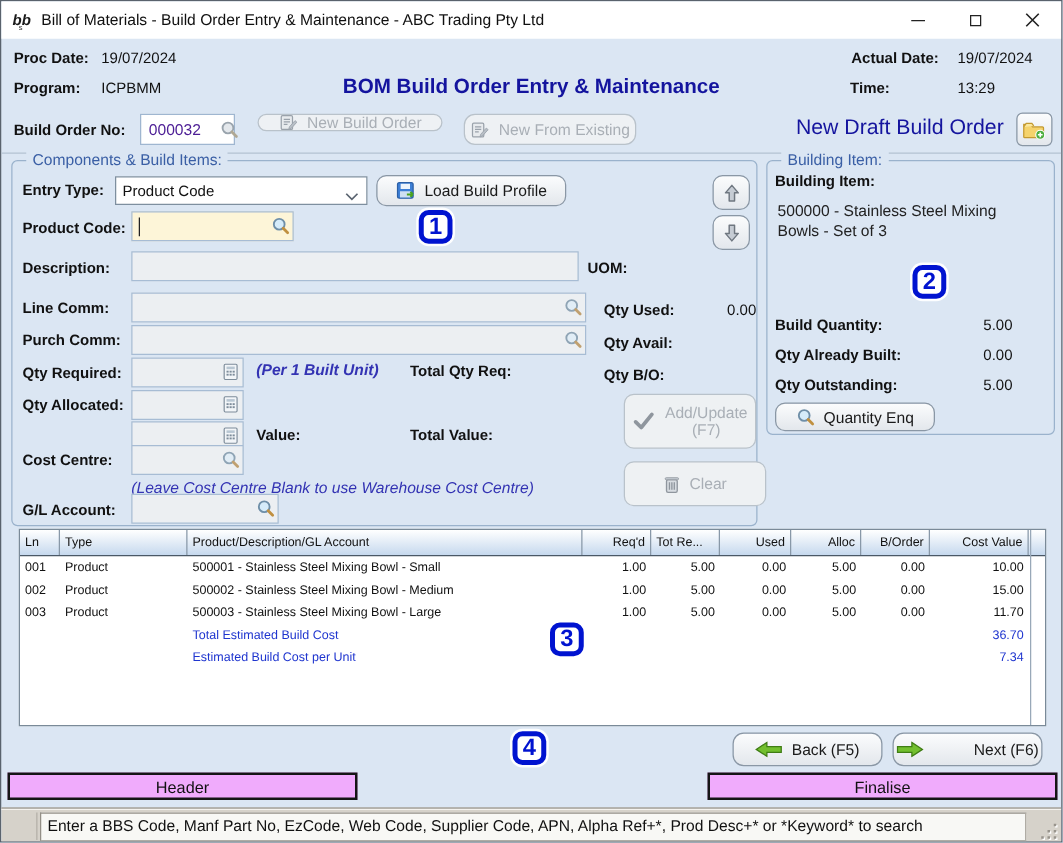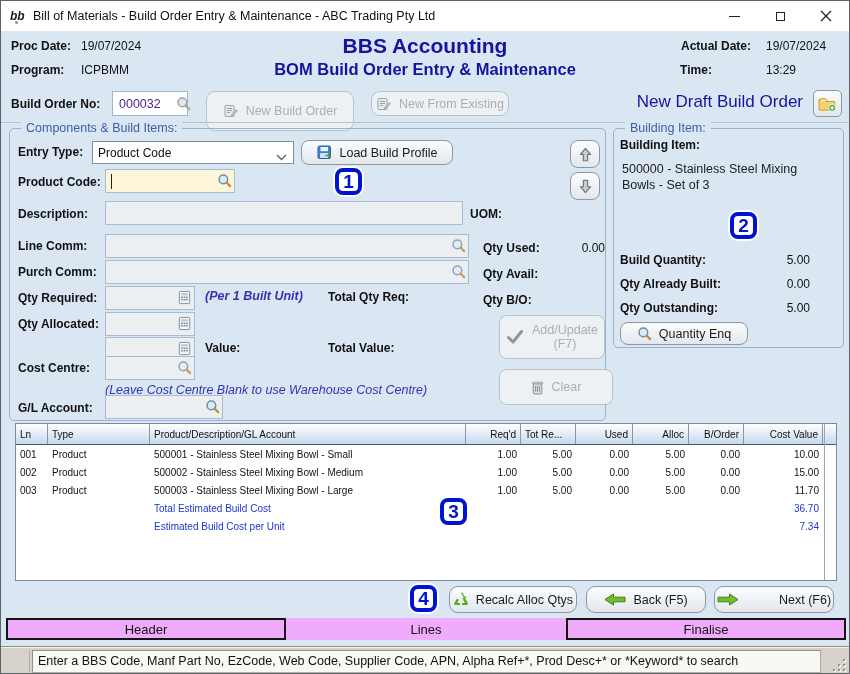--- a/index.html
+++ b/index.html
@@ -99,38 +99,37 @@
             <path d="M1 1 L11 11 M11 1 L1 11" stroke="#222" stroke-width="1.3"></path>
           </svg>
         </div>
     </div>
   </div>
 
   <span class="abs flabel" style="left:10px;top:38px;">Proc Date:</span>
   <span class="abs fvalue" style="left:80px;top:38px;">19/07/2024</span>
   <span class="abs flabel" style="left:10px;top:62px;">Program:</span>
   <span class="abs fvalue" style="left:80px;top:62px;">ICPBMM</span>
-  <div class="app-title">BBS Accounting</div>
   <div class="screen-title">BOM Build Order Entry &amp; Maintenance</div>
   <span class="abs flabel" style="left:640px;top:38px;width:110px;text-align:right;">Actual Date:</span>
   <span class="abs fvalue" style="left:765px;top:38px;">19/07/2024</span>
   <span class="abs flabel" style="left:640px;top:62px;width:110px;text-align:center;">Time:</span>
   <span class="abs fvalue" style="left:765px;top:62px;">13:29</span>
 
   <span class="abs flabel" style="left:10px;top:96px;">Build Order No:</span>
   <div class="abs" style="left:111px;top:90px;width:82px;height:25px;">
     <input class="tinput" style="width: 76px; color: #4c1d95;" value="000032">
     <span class="abs" style="right:3px;top:5px;">
       <svg width="15" height="15" viewBox="0 0 16 16">
           <circle cx="6.8" cy="6.8" r="4.6" fill="#e4e8ec" stroke="#9aa4ad" stroke-width="1.6"></circle>
           <path d="M10.2 10.2 L14 14" stroke="#b0a894" stroke-width="2.4" stroke-linecap="round"></path>
         </svg>
     </span>
   </div>
-  <div class="btn disabled abs" style="left:205px;top:90px;width:148px;height:40px;">
+  <div class="btn disabled abs" style="left:205px;top:90px;width:148px;height:14px;">
     <svg width="16" height="16" viewBox="0 0 16 16">
         <rect x="2" y="2.5" width="9" height="11" rx="1" fill="#e8ebee" stroke="#9aa2ab"></rect>
         <path d="M4 5.5 h5 M4 7.5 h5 M4 9.5 h3" stroke="#9aa2ab"></path>
         <path d="M8.5 11.5 l4.5-5 1.5 1.2-4.5 5-2 .8z" fill="#b8bfc6" stroke="#9aa2ab" stroke-width=".7"></path>
       </svg>
     <span>New Build Order</span>
   </div>
   <div class="btn disabled abs" style="left:370px;top:90px;width:138px;height:25px;">
     <svg width="16" height="16" viewBox="0 0 16 16">
         <rect x="2" y="2.5" width="9" height="11" rx="1" fill="#e8ebee" stroke="#9aa2ab"></rect>
@@ -389,47 +388,36 @@
         <div></div>
         <div></div>
         <div></div>
         <div></div>
       <div class="cell-r blue-txt">7.34</div>
         <div></div>
     </div>
     <div class="vline"></div>
   </div>
 
-  <div class="btn action-btn" style="left:448px;top:585px;width:128px;">
-    <svg width="16" height="15" viewBox="0 0 16 15">
-        <path d="M8 1 l2.8 4.5 -1.8 1 3.2 1 .9-3.5 -1.6 .7 L9.4 .6z" fill="#5aab1e"></path>
-        <path d="M1.8 13 l5.2 0 v-2.1 H4.3 L6 7.7 l-2.1-1 L1 11.4z" fill="#5aab1e"></path>
-        <path d="M14.2 13 l-5.2 .1 v-2.2 h2.9 L10 7.6 l2.1-1 L15 11.3z" fill="#5aab1e"></path>
-      </svg>
-    <span>Recalc Alloc Qtys</span>
-  </div>
   <div class="btn action-btn" style="left:585px;top:585px;width:120px;">
     <svg width="22" height="13" viewBox="0 0 22 13">
         <path d="M9.5 1 v3.2 H21 v4.6 H9.5 V12 L1 6.5 Z" fill="#72bf2e" stroke="#3f7d14"></path>
       </svg>
     <span>Back (F5)</span>
   </div>
   <div class="btn action-btn" style="left:713px;top:585px;width:120px;gap:40px;">
     <svg width="22" height="13" viewBox="0 0 22 13" style="transform:scaleX(-1);">
         <path d="M9.5 1 v3.2 H21 v4.6 H9.5 V12 L1 6.5 Z" fill="#72bf2e" stroke="#3f7d14"></path>
       </svg>
     <span>Next (F6)</span>
   </div>
 
   <div class="tabbar">
     <div class="tab boxed" style="left:5px;">
         <span>Header</span>
-      </div>
-    <div class="tab" style="left:285px;">
-        <span>Lines</span>
       </div>
     <div class="tab boxed" style="left:565px;">
         <span>Finalise</span>
       </div>
   </div>
 
   <div class="statusbar">
     <div class="hl"></div>
     <div class="status-sep"></div>
     <div class="status-field">Enter a BBS Code, Manf Part No, EzCode, Web Code, Supplier Code, APN, Alpha Ref+*, Prod Desc+* or *Keyword* to search</div>

